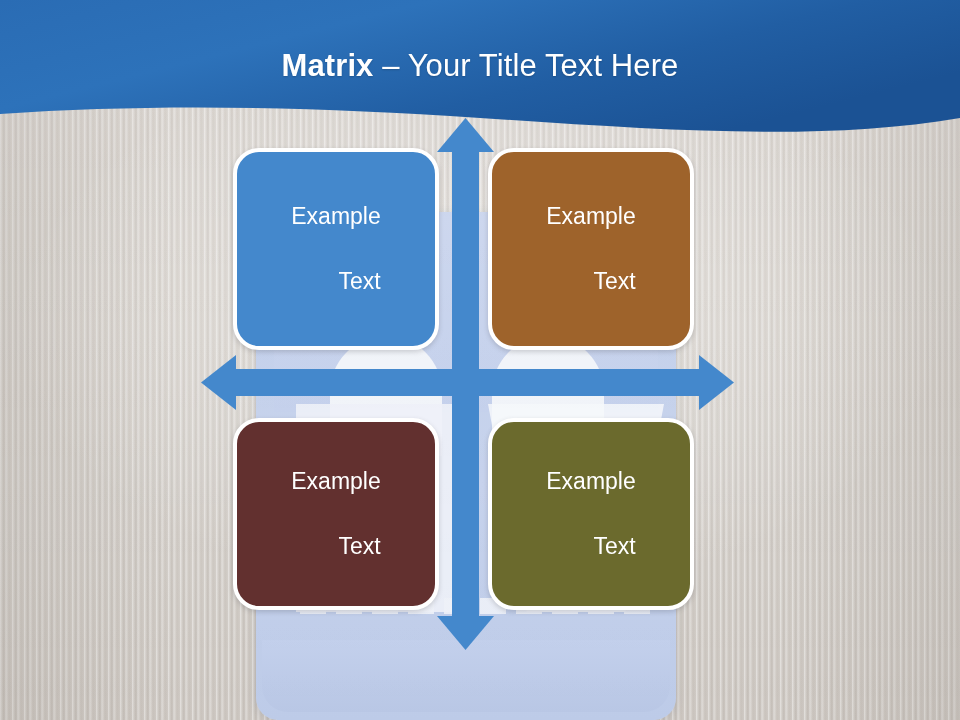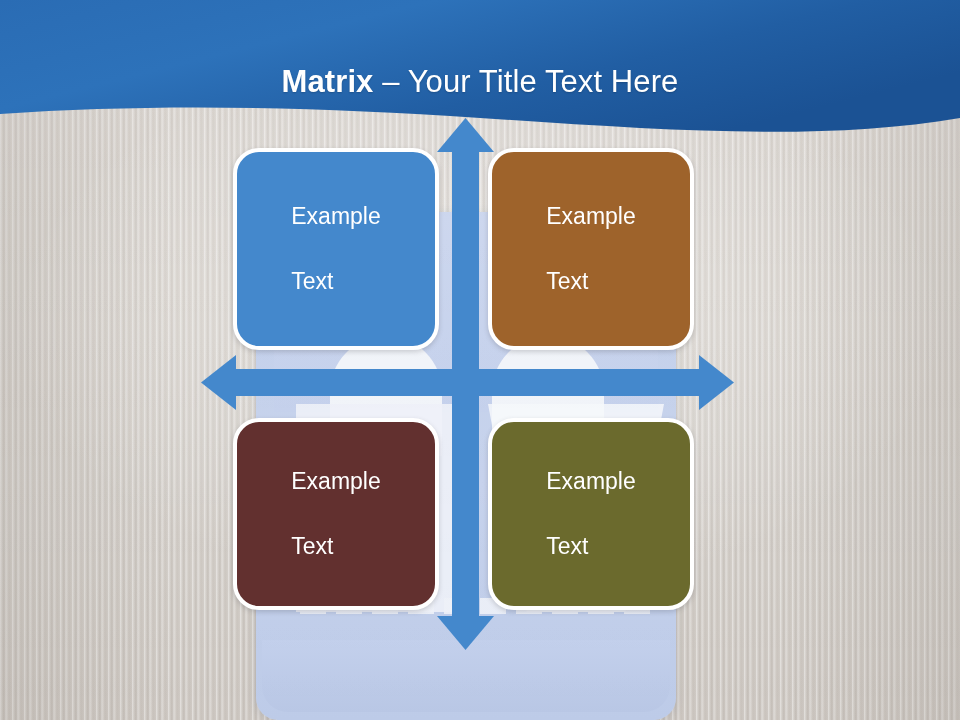--- a/index.html
+++ b/index.html
@@ -137,21 +137,20 @@
     position: absolute;
     left: 0;
     top: 48px;
     width: 960px;
     text-align: center;
     color: #ffffff;
     font-size: 31px;
     letter-spacing: 0.1px;
     white-space: nowrap;
     text-shadow: 0 1px 2px rgba(0,0,0,0.18);
-    margin-top: 16px;
   }
   .title .strong { font-weight: bold; }
   .title .rest { font-weight: normal; }
 
   
   .arrows {
     position: absolute;
     left: 0;
     top: 0;
     width: 960px;
@@ -164,21 +163,21 @@
     position: absolute;
     border: 4px solid #ffffff;
     border-radius: 26px;
     box-sizing: border-box;
     display: flex;
     align-items: center;
     justify-content: center;
     color: #ffffff;
     font-size: 23px;
     line-height: 1.42;
-    text-align: left;
+    text-align: right;
     box-shadow: 0 2px 5px rgba(60,60,70,0.22);
   }
   .qbox span { display: block; padding: 0 14px; }
   #q-tl { left: 233px; top: 148px; width: 206px; height: 202px; }
   #q-tr { left: 488px; top: 148px; width: 206px; height: 202px; }
   #q-bl { left: 233px; top: 418px; width: 206px; height: 192px; }
   #q-br { left: 488px; top: 418px; width: 206px; height: 192px; }
 </style>
 </head>
 <body>

